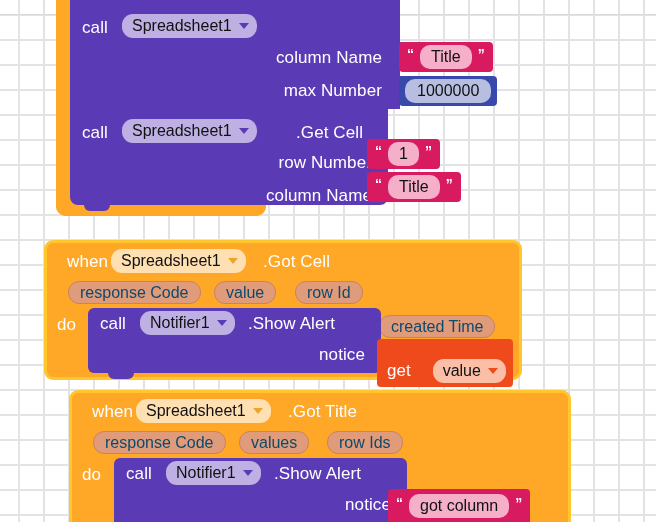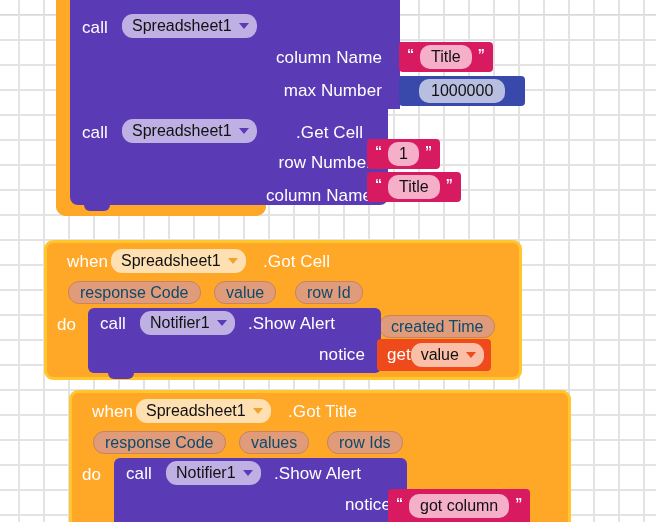--- a/index.html
+++ b/index.html
@@ -89,31 +89,31 @@
   }
   .str .q{color:#ffffff;font-size:14px;font-weight:bold;line-height:1;position:relative;top:-3px;}
   .str .fld{
     background:#F5AFC9;border-radius:10px;padding:2px 11px;color:#111;font-size:16px;
     line-height:20px;white-space:nowrap;
   }
 
   
   .num{
     position:absolute;background:#3949AB;border-radius:4px;height:30px;
-    display:flex;align-items:center;padding:0 20px;
+    display:flex;align-items:center;padding:0 6px;
   }
   .num .fld{
     background:#B7BEE0;border-radius:10px;padding:2px 12px;color:#111;font-size:16px;
     line-height:20px;white-space:nowrap;
   }
 
   
   .getblk{
     position:absolute;background:#EF4A1C;border-radius:4px;height:32px;
-    display:flex;align-items:center;gap:0;padding:0 7px 0 10px;
+    display:flex;align-items:center;gap:22px;padding:16px 7px 0 10px;
   }
   .getblk .gl{color:#fff;font-size:17px;}
 
   
   .socket{
     position:absolute;width:9px;height:17px;border-radius:3px;
   }
 
   
   .chip{

